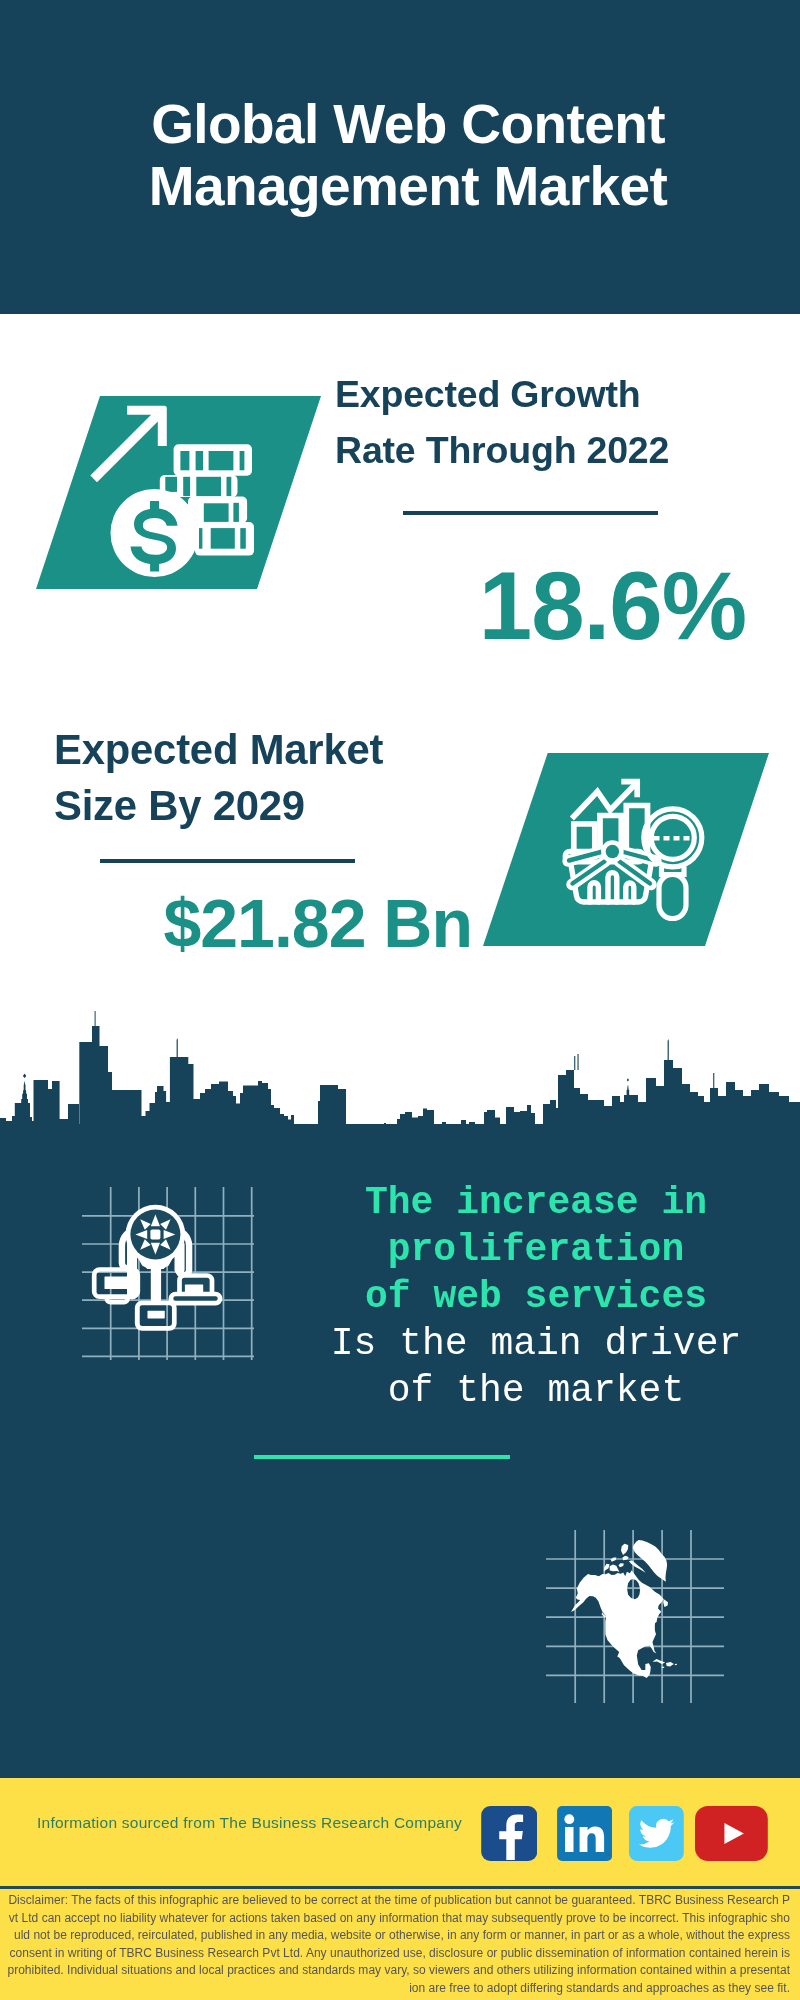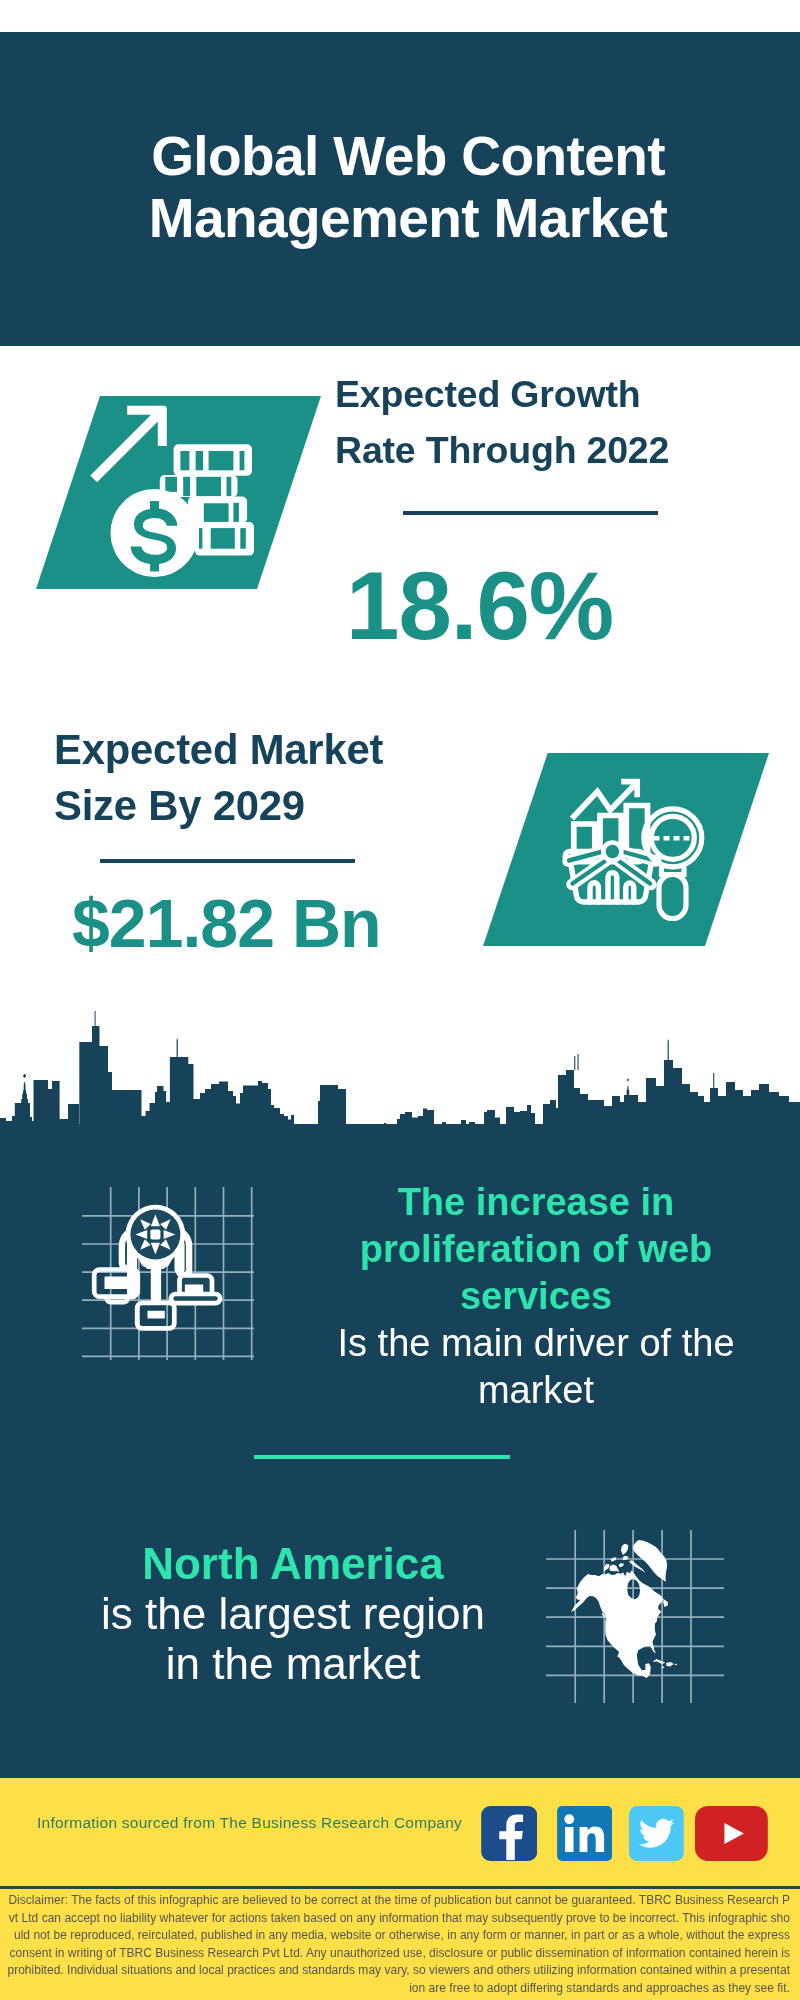--- a/index.html
+++ b/index.html
@@ -1,35 +1,35 @@
 <!DOCTYPE html>
 <html><head>
 <meta charset="utf-8">
 <title>Global Web Content Management Market</title>
 <style>
   html,body{margin:0;padding:0;background:#fff;}
   body{width:800px;height:2000px;font-family:"Liberation Sans",sans-serif;overflow:hidden;}
   .page{position:relative;width:800px;height:2000px;background:#fff;}
 
   
-  .header{position:absolute;left:0;top:0;width:800px;height:314px;background:#17435A;margin-top:32px;}
+  .header{position:absolute;left:0;top:0;width:800px;height:314px;background:#17435A;}
   .header-title{position:absolute;left:8px;top:93px;width:800px;text-align:center;color:#fff;
     font-size:55px;font-weight:700;line-height:62px;letter-spacing:-0.6px;}
 
   
   .para{position:absolute;background:#1B9087;}
   .stat-label{position:absolute;text-align:left;color:#17435A;
     font-size:37.5px;font-weight:700;line-height:56px;letter-spacing:-0.2px;}
   .rule{position:absolute;height:4px;background:#17435A;}
-  .stat-value{position:absolute;text-align:left;color:#1B9087;font-weight:700;letter-spacing:-1px;}
+  .stat-value{position:absolute;text-align:right;color:#1B9087;font-weight:700;letter-spacing:-1px;}
 
   
   .dark{position:absolute;left:0;top:1124px;width:800px;height:654px;background:#17435A;}
   .city{position:absolute;}
-  .insight-text{position:absolute;text-align:center;color:#ffffff;font-size:38px;line-height:47px;}
+  .insight-text{position:absolute;text-align:center;color:#ffffff;font-size:38px;line-height:47px;font-family:Liberation Mono, monospace;}
   .insight-text .hl{color:#2DE5AC;font-weight:700;display:block;}
   .insight-text .hl.narrow{max-width:358px;margin:0 auto;}
   .insight-text .rs{display:block;}
   .rule-green{position:absolute;height:4px;background:#2DE5AC;}
 
   
   .footer{position:absolute;left:0;top:1778px;width:800px;height:222px;background:#fde047;}
   .src{position:absolute;left:37px;top:34px;color:#2E7D63;font-size:15.5px;line-height:21px;letter-spacing:0.25px;}
   .social{position:absolute;left:0;top:0;width:800px;height:100px;}
   .sbtn{position:absolute;display:block;line-height:0;}
@@ -224,24 +224,20 @@
         <line x1="662.1" y1="1530" x2="662.1" y2="1703"></line>
         <line x1="691.0" y1="1530" x2="691.0" y2="1703"></line>
         <line x1="546" y1="1559.0" x2="724" y2="1559.0"></line>
         <line x1="546" y1="1588.1" x2="724" y2="1588.1"></line>
         <line x1="546" y1="1617.2" x2="724" y2="1617.2"></line>
         <line x1="546" y1="1646.3" x2="724" y2="1646.3"></line>
         <line x1="546" y1="1675.4" x2="724" y2="1675.4"></line>
       </g>
       <path fill="#ffffff" fill-rule="evenodd" d="M576.8,1588.4 L579.8,1582.6 L583.8,1577.4 L588.0,1574.0 L591.0,1575.0 L595.0,1575.1 L598.8,1576.3 L602.6,1573.9 L605.5,1574.3 L608.5,1572.9 L611.6,1574.9 L614.7,1574.7 L617.6,1573.1 L620.9,1573.8 L623.2,1572.5 L625.2,1576.2 L626.9,1571.8 L629.9,1573.2 L631.6,1570.2 L633.9,1573.2 L636.4,1576.7 L639.1,1580.3 L642.3,1583.1 L645.2,1584.5 L649.3,1586.7 L652.1,1589.2 L654.9,1591.7 L659.8,1594.8 L663.6,1599.1 L661.4,1602.6 L658.7,1605.2 L658.0,1608.4 L661.3,1611.8 L659.2,1614.3 L657.3,1617.7 L656.6,1621.9 L655.0,1623.3 L654.8,1626.4 L654.9,1630.4 L656.0,1634.3 L653.9,1638.8 L652.5,1642.1 L654.6,1650.9 L656.4,1653.6 L653.7,1652.1 L651.7,1648.4 L649.9,1645.7 L645.4,1646.2 L641.3,1648.5 L638.2,1650.2 L636.8,1655.6 L638.2,1664.4 L641.6,1669.9 L645.3,1670.1 L645.4,1664.0 L648.9,1663.3 L650.8,1667.0 L650.4,1671.1 L649.8,1674.3 L646.7,1678.0 L642.6,1675.8 L638.8,1675.5 L633.5,1673.6 L629.4,1670.3 L624.0,1665.3 L619.7,1658.0 L617.3,1656.5 L619.2,1652.1 L615.5,1648.7 L612.1,1645.4 L607.6,1640.2 L605.4,1634.5 L605.3,1628.4 L605.3,1621.3 L606.2,1617.0 L603.5,1614.5 L600.4,1607.0 L598.4,1601.3 L595.7,1597.7 L592.9,1596.3 L589.4,1596.0 L586.1,1598.7 L583.1,1602.4 L578.5,1606.4 L574.5,1610.2 L571.0,1612.0 L575.2,1605.0 L578.0,1602.4 L580.1,1599.9 L577.4,1599.5 L575.8,1597.8 L577.8,1593.3 L576.8,1588.4 Z M638.4,1582.9 L636.1,1580.3 L632.9,1579.1 L630.3,1580.0 L628.1,1583.3 L627.1,1588.8 L628.1,1594.8 L631.2,1598.0 L634.9,1599.3 L637.9,1597.4 L639.5,1594.2 L640.0,1590.3 L639.6,1586.7 L638.4,1582.9 Z M665.8,1581.7 L665.5,1577.3 L665.9,1573.1 L666.6,1568.9 L667.1,1564.7 L666.5,1560.8 L664.6,1557.1 L661.5,1553.7 L658.8,1550.1 L655.6,1546.7 L651.8,1544.4 L647.4,1542.3 L642.5,1540.4 L638.6,1540.0 L636.2,1541.7 L634.5,1544.1 L633.2,1546.0 L632.9,1548.3 L634.6,1552.0 L637.9,1555.4 L641.9,1558.7 L645.5,1562.0 L648.7,1565.5 L651.4,1569.0 L654.1,1572.5 L657.5,1575.9 L661.8,1579.1 L665.8,1581.7 Z M645.6,1572.8 L639.9,1569.3 L635.0,1566.8 L630.8,1563.6 L628.9,1561.2 L631.5,1560.2 L634.8,1562.8 L638.6,1566.1 L642.4,1569.0 L645.6,1572.8 Z M609.7,1570.4 L613.2,1571.3 L616.8,1571.0 L619.4,1572.1 L616.3,1565.8 L612.9,1564.5 L609.6,1566.3 L609.7,1570.4 Z M603.9,1571.2 L608.5,1568.2 L609.6,1564.3 L606.5,1563.7 L604.2,1567.5 L603.9,1571.2 Z M623.0,1555.0 L626.2,1552.3 L628.0,1549.1 L628.2,1545.0 L624.4,1543.7 L621.7,1546.3 L621.0,1550.5 L623.0,1555.0 Z M623.1,1560.3 L627.3,1559.4 L628.7,1557.1 L625.2,1555.8 L622.5,1557.6 L623.1,1560.3 Z M611.7,1561.8 L615.7,1560.0 L616.4,1557.6 L613.5,1557.4 L610.6,1559.6 L611.7,1561.8 Z M619.9,1567.3 L623.2,1566.0 L623.8,1563.4 L620.4,1563.3 L618.5,1565.3 L619.9,1567.3 Z M652.4,1661.7 L656.5,1658.9 L661.9,1661.2 L665.2,1662.4 L661.9,1663.9 L657.0,1661.4 L652.4,1661.7 Z M666.0,1663.0 L670.7,1662.1 L673.8,1664.1 L670.0,1666.5 L666.7,1665.9 L666.0,1663.0 Z M674.7,1664.1 L676.7,1663.7 L677.0,1664.8 L675.0,1665.3 L674.7,1664.1 Z M661.5,1666.8 L664.2,1666.7 L664.1,1667.9 L661.7,1667.8 L661.5,1666.8 Z M664.4,1607.1 L667.6,1605.6 L668.0,1602.3 L663.6,1598.9 L663.2,1602.2 L664.4,1607.1 Z M601.4,1613.7 L604.4,1617.8 L605.9,1616.8 L603.6,1612.6 L601.4,1613.7 Z"></path>
     </svg>
-    <div class="insight-text" style="left:78px;top:415px;width:430px;font-size:44px;line-height:50px;">
-      <span class="hl">North America</span>
-      <span class="rs">is the largest region in the market</span>
-    </div>
   </div>
 
   <div class="footer">
     <div class="src">
       <div>Information sourced from The Business Research Company</div>
     </div>
     <div class="social">
       <a class="sbtn" style="left:480.8px;top:28px;width:56.4px;height:55px;">
         <svg viewBox="0 0 56 55" width="56.4" height="55">
           <rect x="0" y="0" width="56" height="55" rx="9" fill="#1B4C8C"></rect>

